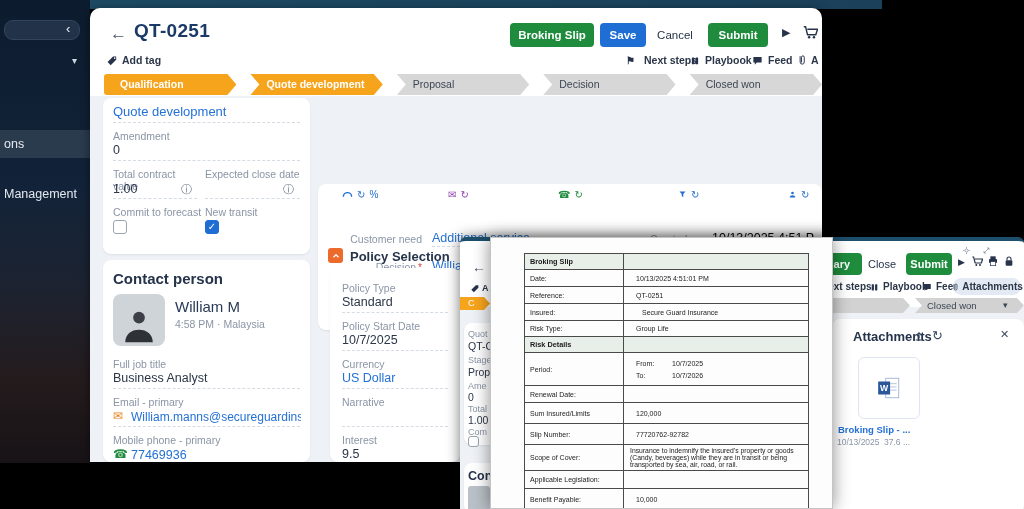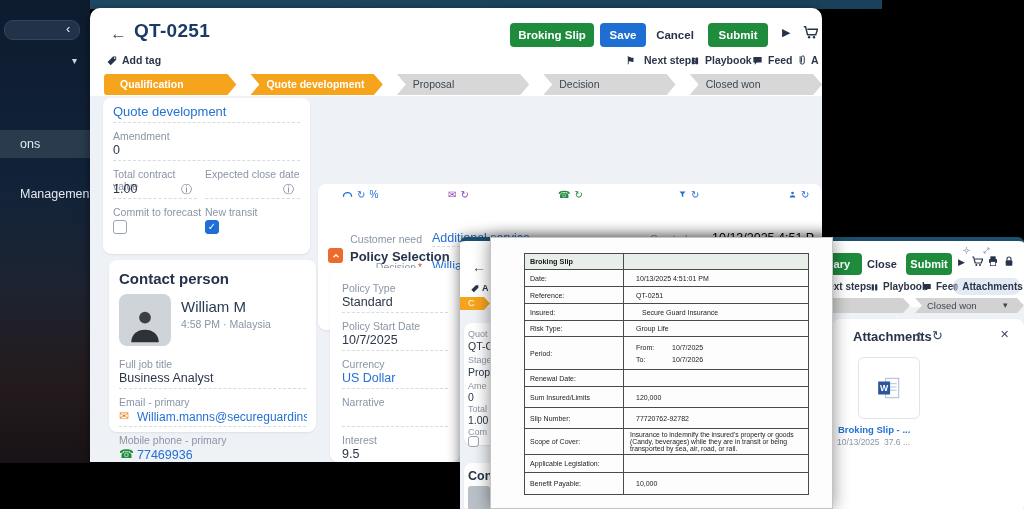--- a/index.html
+++ b/index.html
@@ -6,32 +6,32 @@
   body{width:1024px;height:509px;position:relative;overflow:hidden;background:#000;
        font-family:"Liberation Sans",sans-serif;-webkit-font-smoothing:antialiased}
   .abs{position:absolute}
   
   .sidebar{left:0;top:0;width:90px;height:463px;
     background:linear-gradient(180deg,#0d1b2e 0%,#122339 40%,#1d2331 62%,#241b1d 82%,#181317 100%)}
   .sb-search{left:4px;top:20px;width:58px;height:18px;border-radius:9px;background:#223349;
     border:1px solid #31455e;color:#aab6c6;font-size:9px;padding:0 8px;outline:none}
   .sb-collapse{left:66px;top:21px;color:#e8edf3;font-size:13px;cursor:pointer}
   .sb-caret{left:72px;top:55px;color:#cfd8e2;font-size:10px}
-  .sb-item{left:0;width:90px;height:28px;color:#e4e9f0;font-size:12.5px;line-height:28px;padding-left:20px;box-sizing:border-box;white-space:nowrap;overflow:hidden}
+  .sb-item{left:0;width:90px;height:28px;color:#e4e9f0;font-size:12.5px;line-height:28px;padding-left:4px;box-sizing:border-box;white-space:nowrap;overflow:hidden}
   .sb-item.sel{background:#2a3b4d}
   
   .top-strip{left:90px;top:0;width:792px;height:9px;background:linear-gradient(90deg,#1d4a63,#1a4159)}
   
   .win1{left:90px;top:8px;width:732px;height:454px;background:#fff;border-radius:10px 10px 0 0;overflow:hidden;box-shadow:0 2px 10px rgba(0,0,0,.5)}
   .w1-back{left:20px;top:16px;font-size:17px;color:#4a5568;cursor:pointer}
   .w1-title{left:44px;top:12px;font-size:19px;font-weight:700;color:#1b3a66;letter-spacing:.3px}
   .btn{border-radius:4px;font-size:11.5px;font-weight:600;color:#fff;display:flex;align-items:center;justify-content:center;cursor:pointer;box-sizing:border-box}
   .btn.green{background:#1e8b3d}
   .btn.blue{background:#1f6ed4}
-  .btn.ghost{color:#26334a;font-weight:700;background:transparent}
+  .btn.ghost{color:#26334a;font-weight:400;background:transparent}
   .w1-broking{left:420px;top:15px;width:84px;height:24px}
   .w1-save{left:510px;top:15px;width:46px;height:24px}
   .w1-cancel{left:560px;top:15px;width:50px;height:24px}
   .w1-submit{left:618px;top:15px;width:60px;height:24px}
   .w1-play{left:692px;top:18px;font-size:11px;color:#26334a;cursor:pointer}
   .icon-nav{color:#26334a;cursor:pointer}
   .tagrow{font-size:10.5px;color:#2b3648;font-weight:600}
   .tagrow .glyph{font-size:10px;color:#26334a;margin-right:4px}
   .stagebar{left:14px;top:66px;width:718px;height:21px;display:flex;gap:14px}
   .chev{height:21px;width:139px;font-size:10.5px;line-height:21px;padding-left:16px;box-sizing:border-box;white-space:nowrap;overflow:hidden;cursor:pointer;
@@ -175,21 +175,21 @@
       <div class="abs dash" style="left:10px;top:100px;width:84px"></div>
       <div class="abs lab" style="left:102px;top:70px;width:95px">Expected close date</div>
       <div class="abs info" style="left:180px;top:84px">ⓘ</div>
       <div class="abs dash" style="left:102px;top:100px;width:95px"></div>
       <div class="abs lab" style="left:10px;top:108px">Commit to forecast</div>
       <div class="abs cb" style="left:10px;top:122px"></div>
       <div class="abs lab" style="left:102px;top:108px">New transit</div>
       <div class="abs cb checked" style="left:102px;top:122px">✓</div>
     </div>
 
-    <div class="abs panel" style="left:19px;top:164px;width:207px;height:172px">
+    <div class="abs panel" style="left:13px;top:164px;width:207px;height:202px">
       <div class="abs" style="left:10px;top:10px;font-size:15px;font-weight:600;color:#25334b">Contact person</div>
       <div class="abs avatar" style="left:10px;top:34px">
         <svg width="44" height="44" viewBox="0 0 24 24">
             <circle cx="12" cy="8.5" r="3.2" fill="#3c3f45"></circle>
             <path d="M4.5 22c0-4.2 3.2-6.8 7.5-6.8s7.5 2.6 7.5 6.8z" fill="#2e3237"></path>
           </svg>
       </div>
       <div class="abs" style="left:72px;top:38px;font-size:15px;color:#2a3a55">William M</div>
       <div class="abs lab" style="left:72px;top:58px">4:58 PM · Malaysia</div>
       <div class="abs lab" style="left:10px;top:98px">Full job title</div>
@@ -436,20 +436,24 @@
           <td class="v">QT-0251</td>
         </tr>
     <tr style="height:17px">
       <td class="c1">Insured:</td>
           <td class="v" style="padding-left:18px">Secure Guard Insurance</td>
         </tr>
     <tr style="height:16px">
       <td class="c1">Risk Type:</td>
           <td class="v">Group Life</td>
         </tr>
+    <tr class="hdr" style="height:16px">
+      <td class="c1">Risk Details</td>
+          <td></td>
+        </tr>
     <tr style="height:33px">
       <td class="c1">Period:</td>
       <td class="v">
         <div class="periodline">
               <span class="pl">From:</span>
               <span>10/7/2025</span>
             </div>
         <div class="periodline" style="margin-top:5px">
               <span class="pl">To:</span>
               <span>10/7/2026</span>

